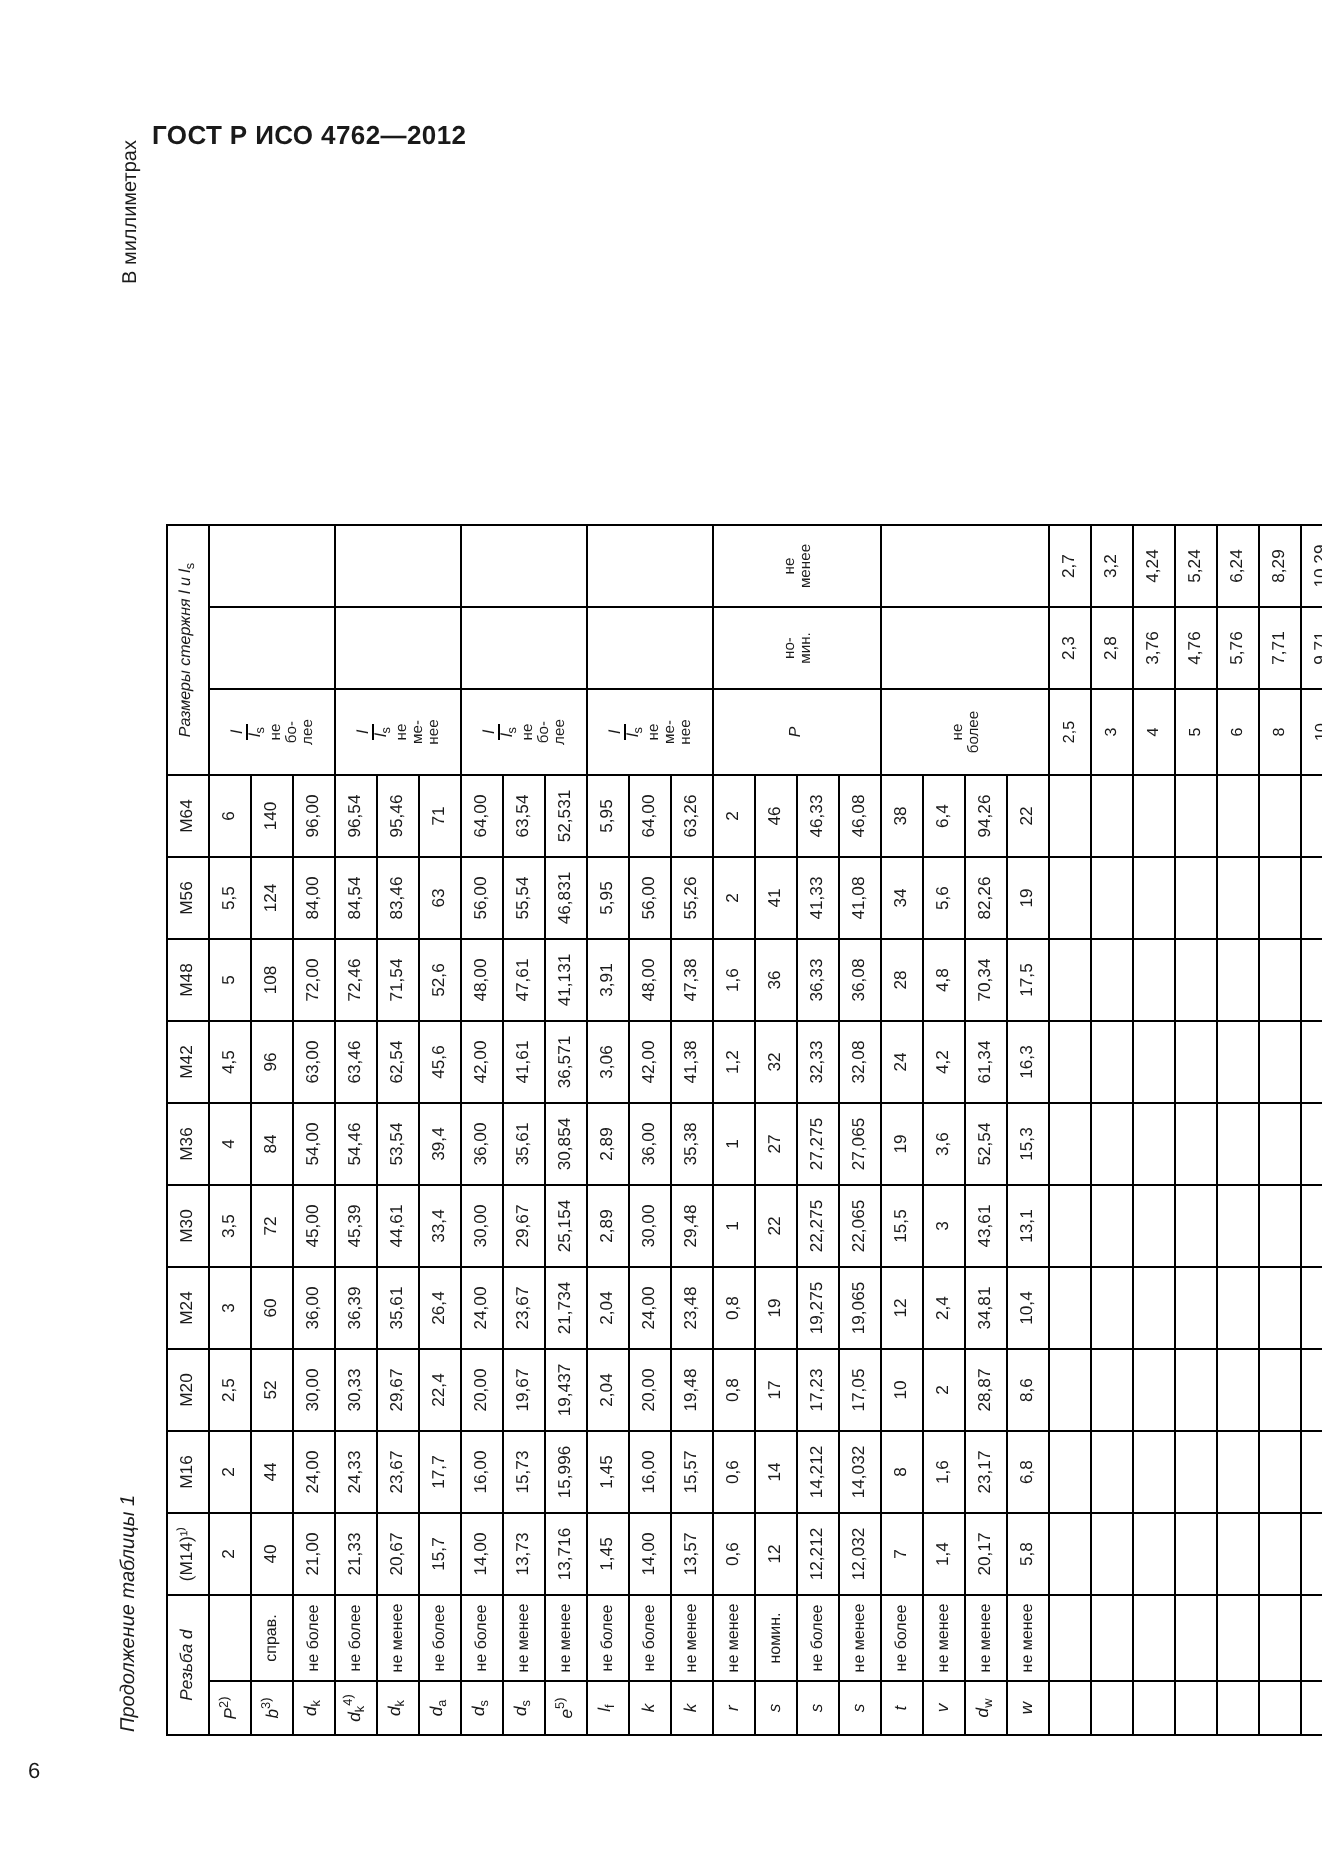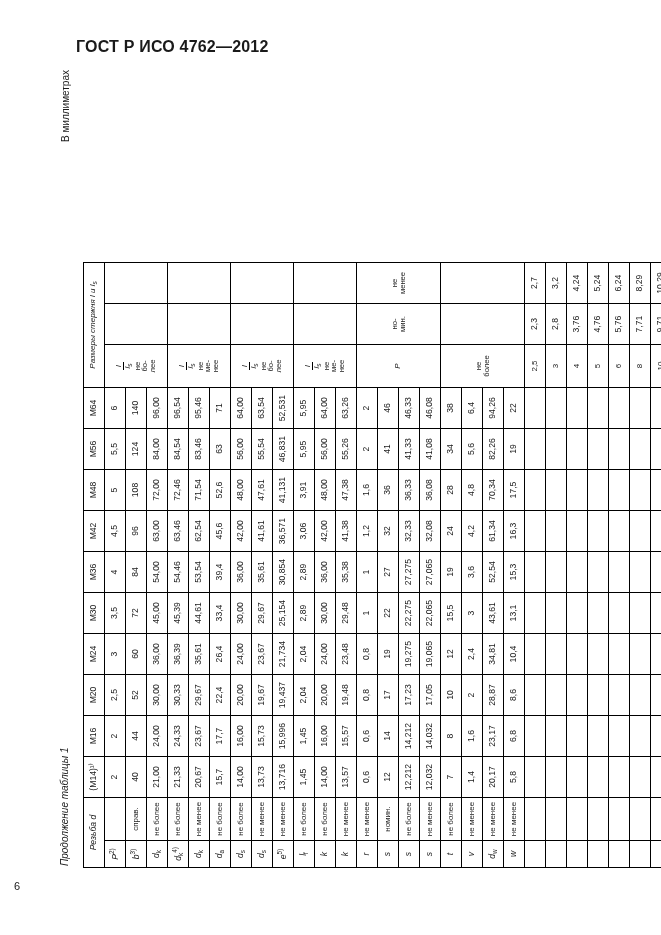--- a/index.html
+++ b/index.html
@@ -13,22 +13,22 @@
     position: relative;
     font-family: "Liberation Sans", sans-serif;
     color: #1a1a1a;
     overflow: hidden;
   }
 
   
   #doc-title {
     position: absolute;
     left: 76px;
-    top: 38px;
-    font-size: 16px;
+    top: 60px;
+    font-size: 13px;
     font-weight: bold;
     letter-spacing: 0.2px;
     white-space: nowrap;
   }
 
   #page-number {
     position: absolute;
     left: 14px;
     top: 880px;
     font-size: 11px;

